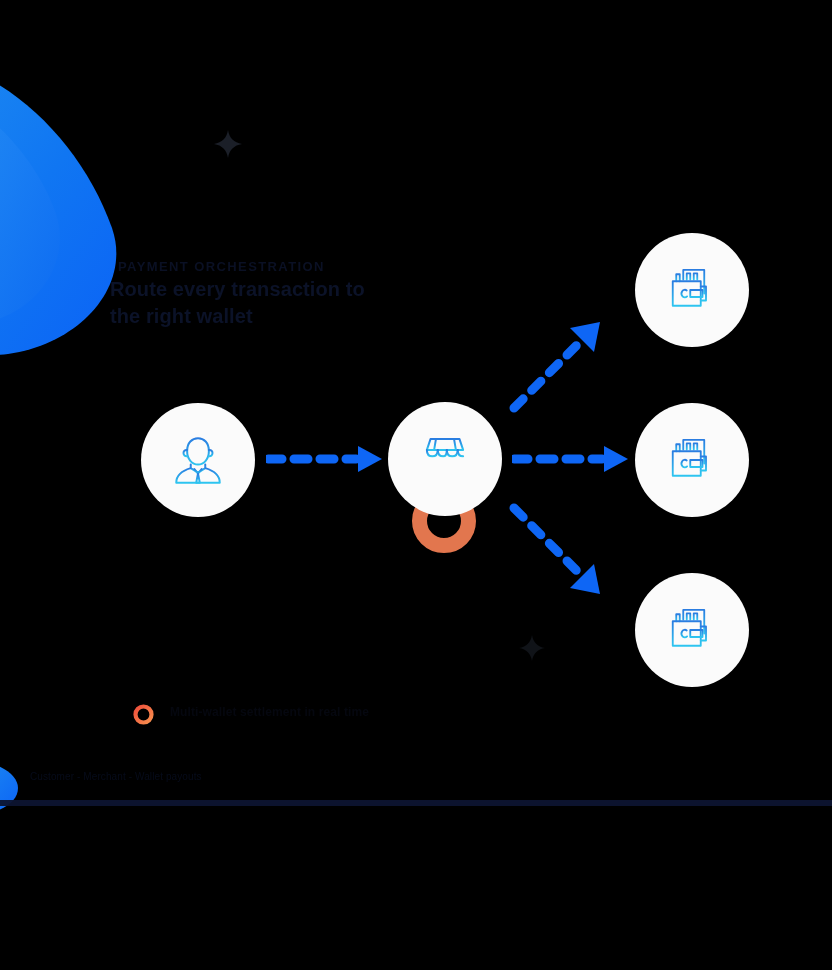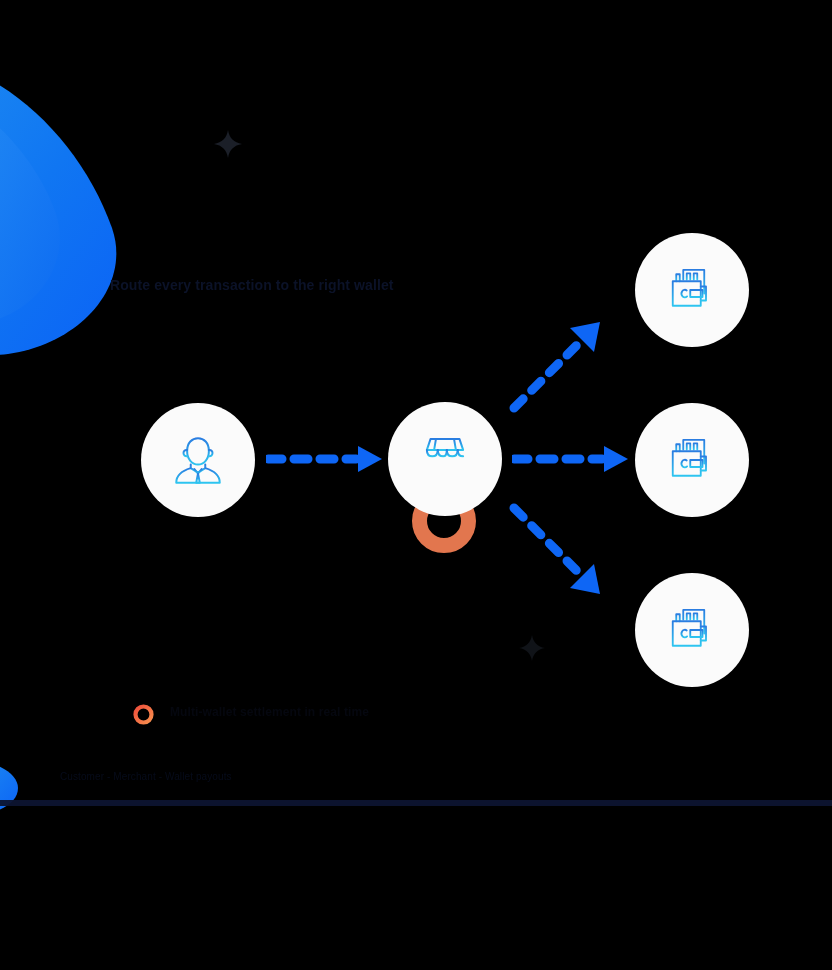--- a/index.html
+++ b/index.html
@@ -52,21 +52,21 @@
     font-size: 13px;
     font-weight: 700;
     color: #0a1024;
     letter-spacing: 1.4px;
     text-transform: uppercase;
   }
   .headline {
     left: 110px;
     top: 276px;
     width: 290px;
-    font-size: 14px;
+    font-size: 20px;
     font-weight: 700;
     color: #0b1228;
   }
   .body-copy {
     left: 66px;
     top: 300px;
     width: 255px;
     font-size: 11px;
     font-weight: 400;
     color: #060a16;
@@ -79,21 +79,20 @@
     font-weight: 600;
     color: #05070f;
   }
   .footer-text {
     left: 30px;
     top: 770px;
     width: 760px;
     font-size: 10px;
     font-weight: 400;
     color: #060b1a;
-    margin-left: 30px;
   }
 
   
   .divider {
     position: absolute;
     left: 0;
     top: 800px;
     width: 832px;
     height: 6px;
     background: #0d1430;
@@ -209,20 +208,21 @@
       <defs>
         <linearGradient id="blobGradC" x1="0" y1="0" x2="1" y2="1">
           <stop offset="0%" stop-color="#1f8ef1"></stop>
           <stop offset="100%" stop-color="#0b63f6"></stop>
         </linearGradient>
       </defs>
       <path d="M0,0 C32,0 52,14 52,28 C52,44 30,56 0,56 Z" fill="url(#blobGradC)"></path>
     </svg>
   </div>
 
+  <div class="dark-text-block eyebrow">PAYMENT ORCHESTRATION</div>
   <div class="dark-text-block headline">Route every transaction to the right wallet</div>
   <div class="dark-text-block caption-text">Multi-wallet settlement in real time</div>
   <div class="dark-text-block footer-text">Customer  -  Merchant  -  Wallet payouts</div>
 
   <div class="divider"></div>
 
   <div class="sparkle" style="left:214px; top:130px;">
     <svg width="28" height="28" viewBox="0 0 28 28" xmlns="http://www.w3.org/2000/svg">
       <path d="M14,0 C15.4,8.2 19.8,12.6 28,14 C19.8,15.4 15.4,19.8 14,28 C12.6,19.8 8.2,15.4 0,14 C8.2,12.6 12.6,8.2 14,0 Z" fill="#1b1f28"></path>
     </svg>

